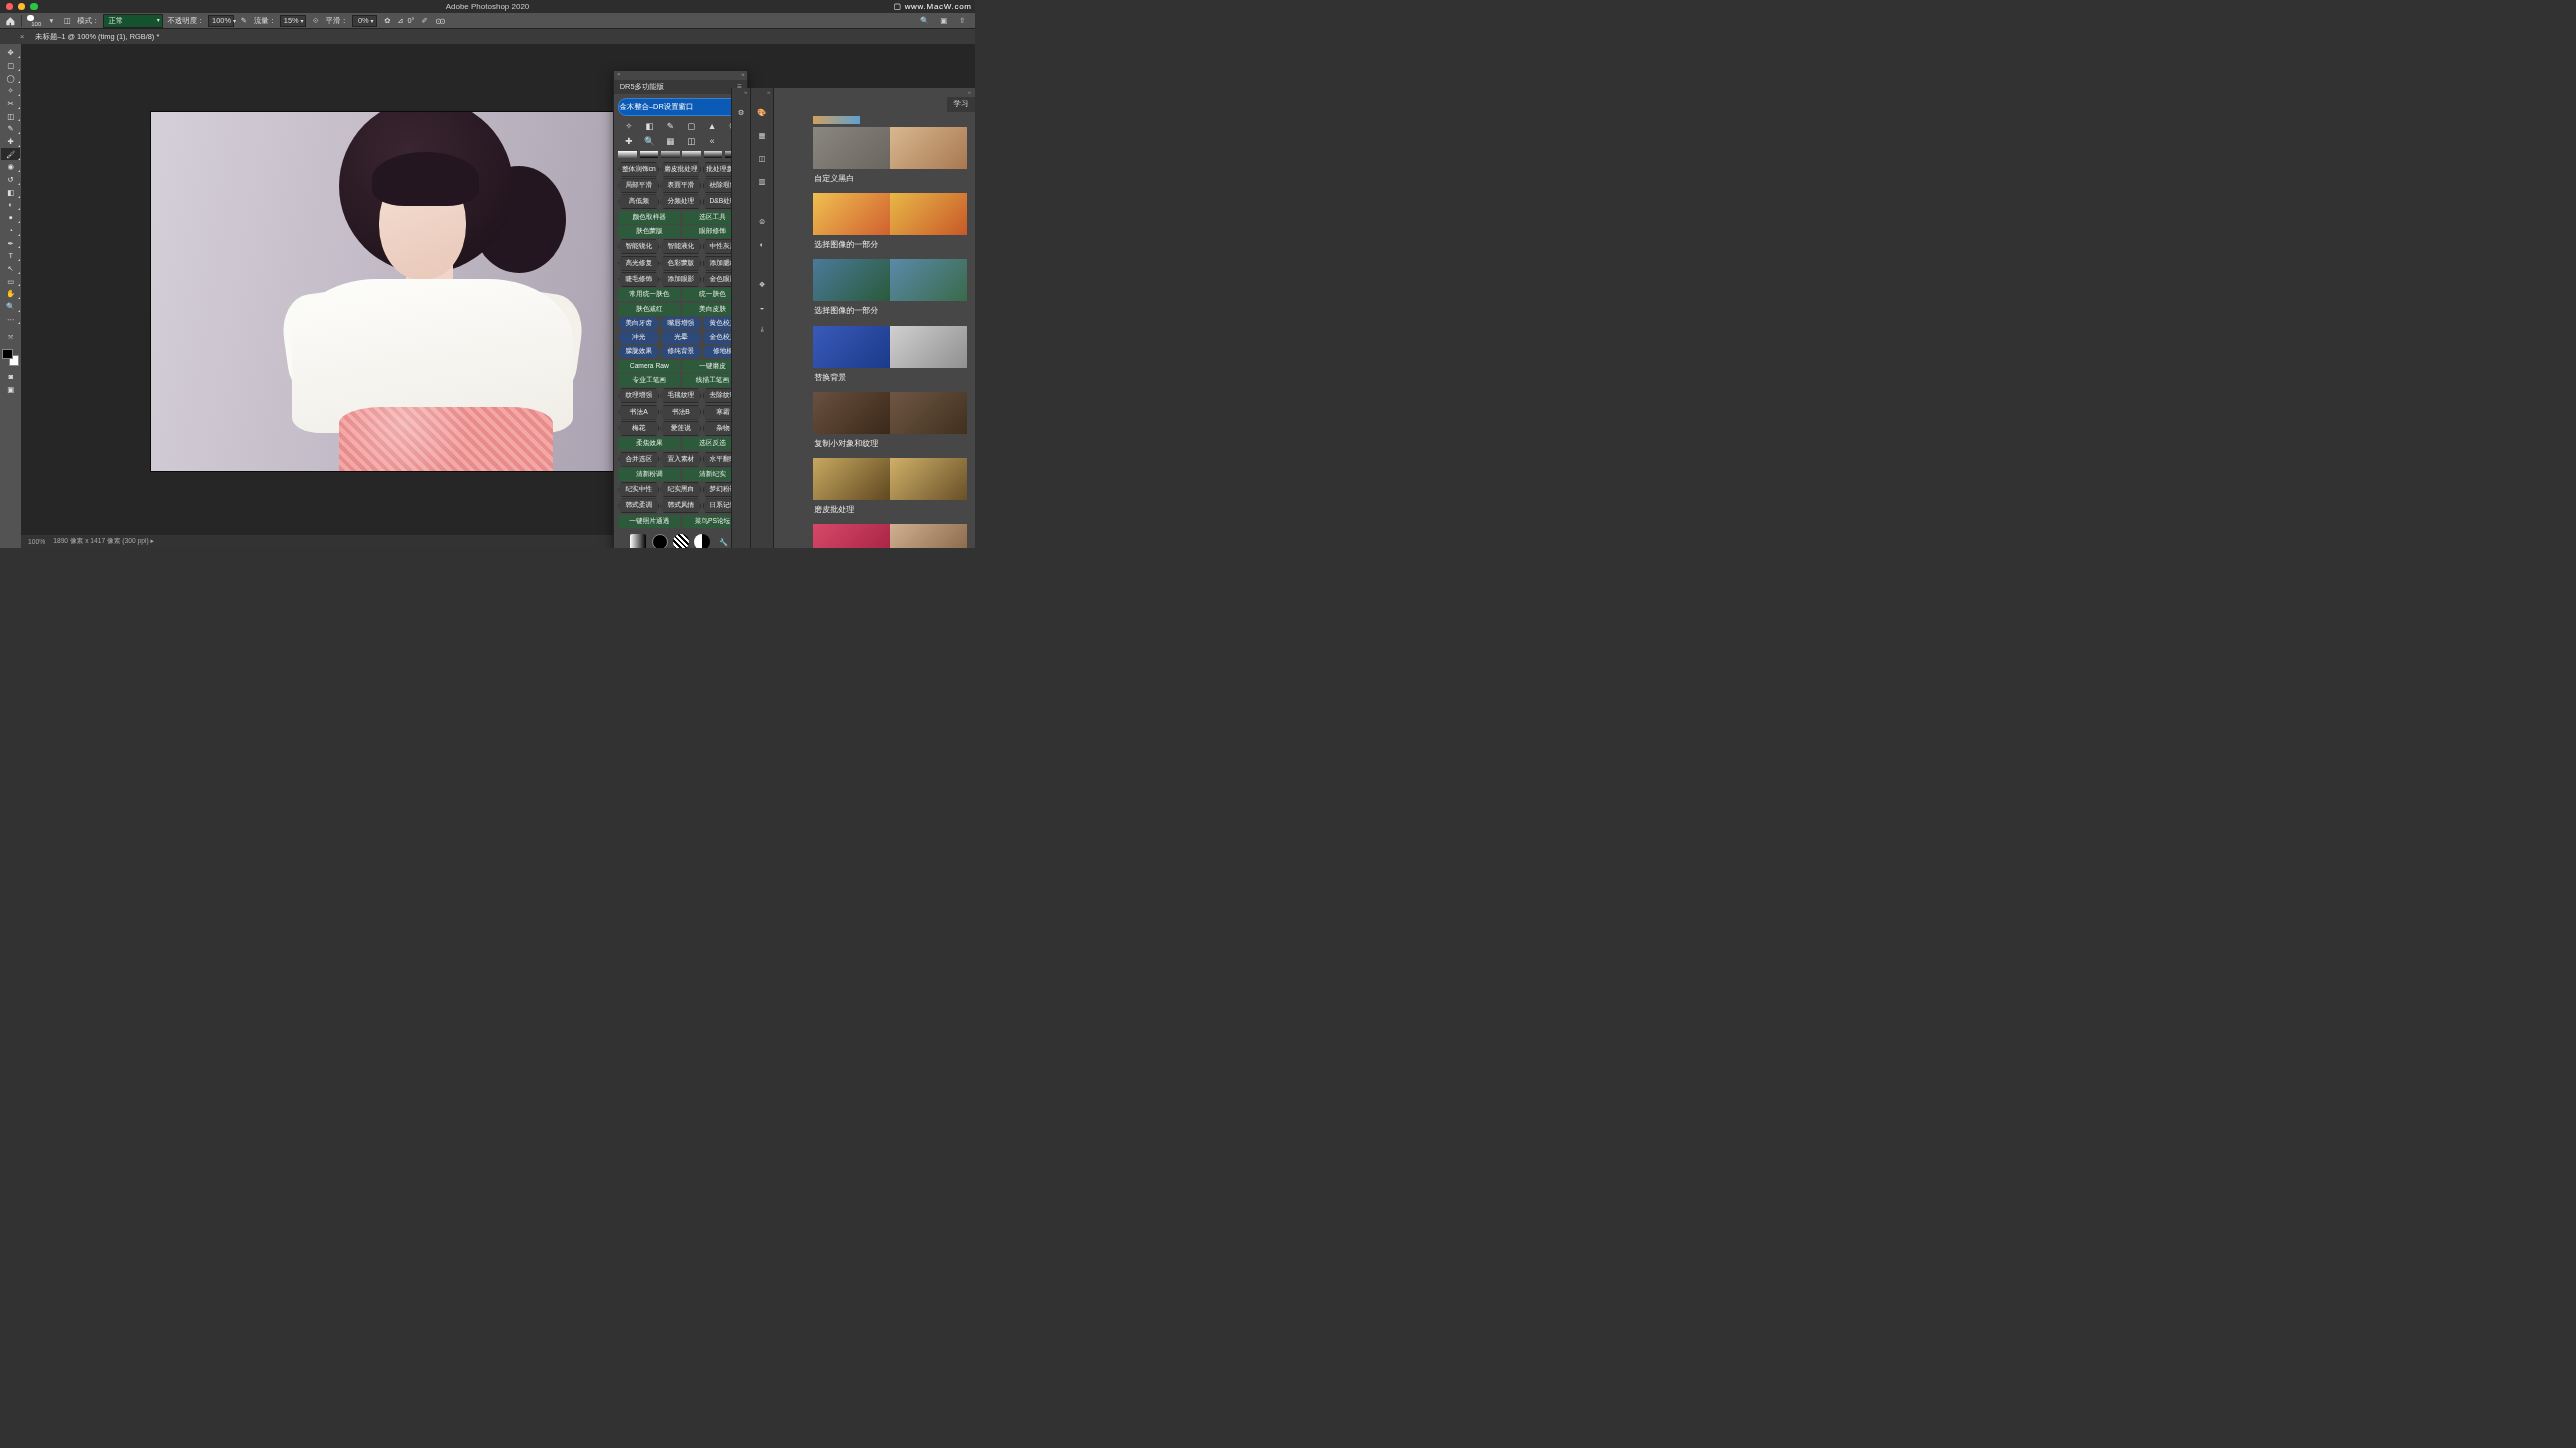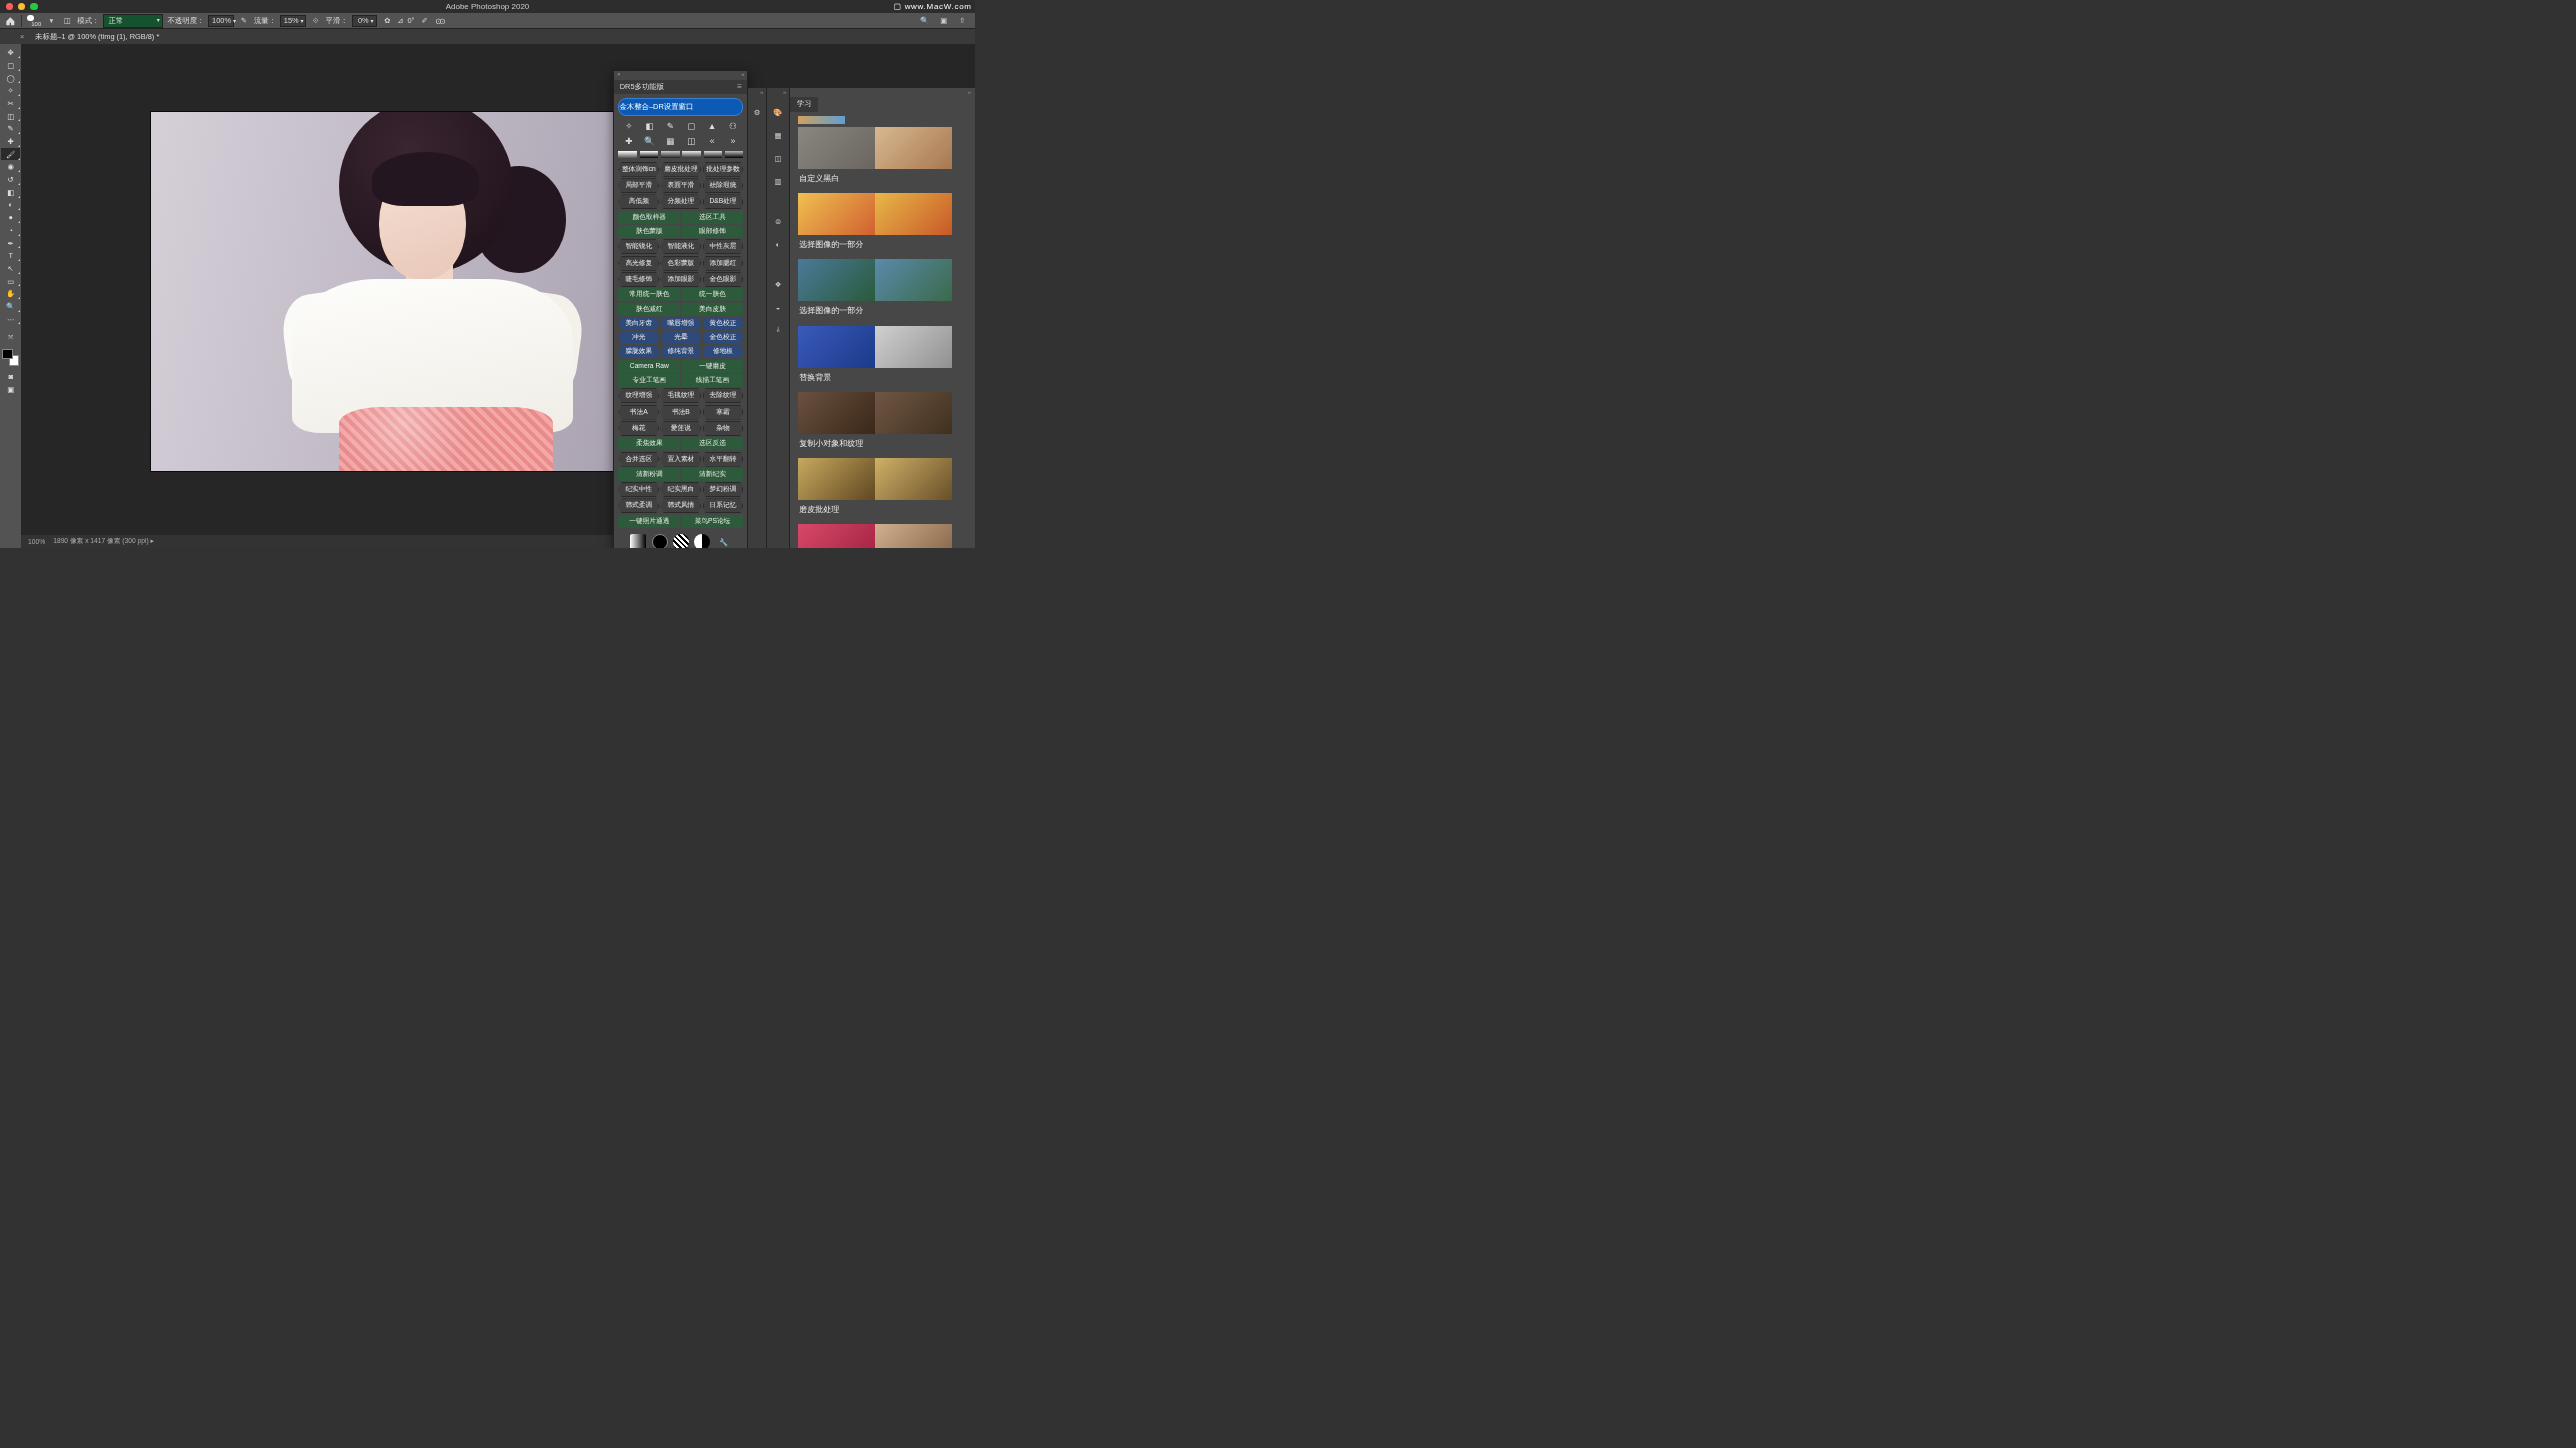--- a/index.html
+++ b/index.html
@@ -89,21 +89,21 @@
 .dr5 .footrow span{ width:16px;height:16px; border-radius:50%; display:flex;align-items:center;justify-content:center;}
 
 
 .dock{ position:absolute; right:0; top:44px; bottom:0; display:flex;}
 .dock-col{ width:23px; background:#3d3d3d; border-left:0.7px solid #222; display:flex; flex-direction:column; align-items:center; padding-top:5.4px; gap:9.4px;}
 .dock-col .collapse{ font-size:6px; color:#888; align-self:flex-end; margin:-4px 2.7px 1.3px 0;}
 .dock-col .di{ width:14.7px;height:13.4px; display:flex;align-items:center;justify-content:center; color:#ccc; cursor:pointer;}
 .dock-col .gap{ height:8px;}
 
 
-.learn{ width:186px; background:#474747; border-left:0.7px solid #222; display:flex; flex-direction:column;}
+.learn{ width:202px; background:#474747; border-left:0.7px solid #222; display:flex; flex-direction:column;align-items:flex-end;}
 .learn .collapse{ font-size:6px; color:#888; text-align:right; padding:1.3px 4px;}
 .learn .tab{ background:#383838; padding:2.7px 6.7px; font-size:7.4px; width:fit-content;}
 .learn .scroll{ flex:1; overflow-y:auto; padding:4px 8px;}
 .learn .card{ margin-bottom:8px;}
 .learn .thumb{ width:154px; height:42px; border-radius:1.3px; display:flex;}
 .learn .thumb div{flex:1;}
 .learn .cap{ font-size:8px; color:#eee; padding:4px 1.3px 1.3px;}
 .learn .strip{ height:8px; width:47px; margin-bottom:2.7px;}
 
 

